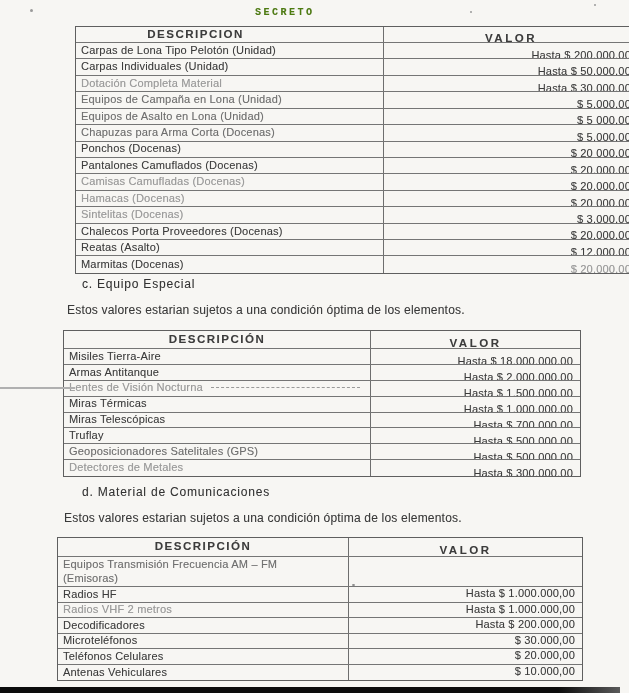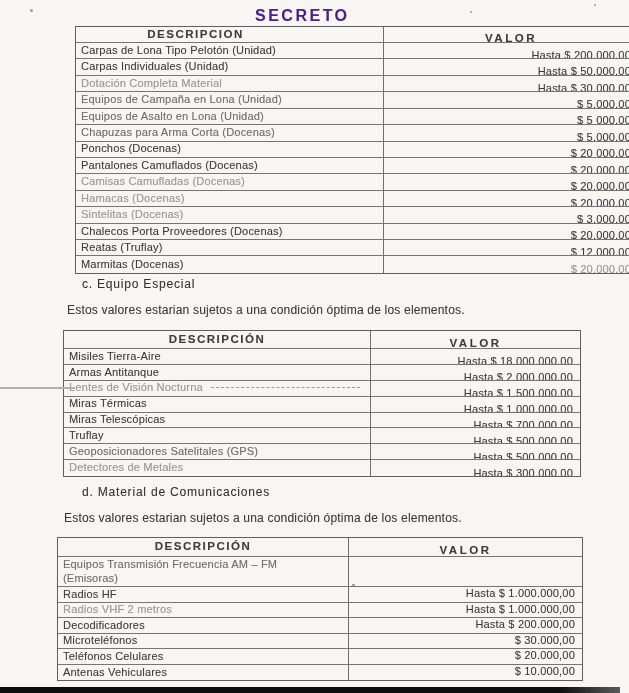--- a/index.html
+++ b/index.html
@@ -8,22 +8,23 @@
     position:relative;
     width:629px; height:693px;
     background:#f7f6f3;
     font-family:"Liberation Sans", sans-serif;
     color:#3b3b3b;
     overflow:hidden;
     text-shadow:0.2px 0.2px 0 rgba(70,70,70,0.28);
   }
   .doc-title {
     position:absolute; left:255px; top:7px;
-    font-size:16px; font-weight:bold; letter-spacing:2.5px;
-    color:#4c1d95;
+    font-size:10px; font-weight:bold; letter-spacing:2.5px;
+    color:#4d7c0f;
+    font-family:Liberation Mono, monospace;
   }
   .section-heading {
     position:absolute;
     font-size:12px; font-weight:normal; letter-spacing:0.8px;
     color:#333;
   }
   .heading-c { left:82px; top:277px; }
   .heading-d { left:82px; top:485px; }
   .section-note {
     position:absolute;
@@ -210,21 +211,21 @@
       <div class="trow">
         <div class="cell desc">
           <span>Chalecos Porta Proveedores (Docenas)</span>
         </div>
         <div class="cell val">
           <span>$ 20.000,00</span>
         </div>
       </div>
       <div class="trow">
         <div class="cell desc">
-          <span>Reatas (Truflay)</span>
+          <span>Reatas (Asalto)</span>
         </div>
         <div class="cell val">
           <span>$ 12.000,00</span>
         </div>
       </div>
       <div class="trow">
         <div class="cell desc">
           <span>Marmitas (Docenas)</span>
         </div>
         <div class="cell val faded">

